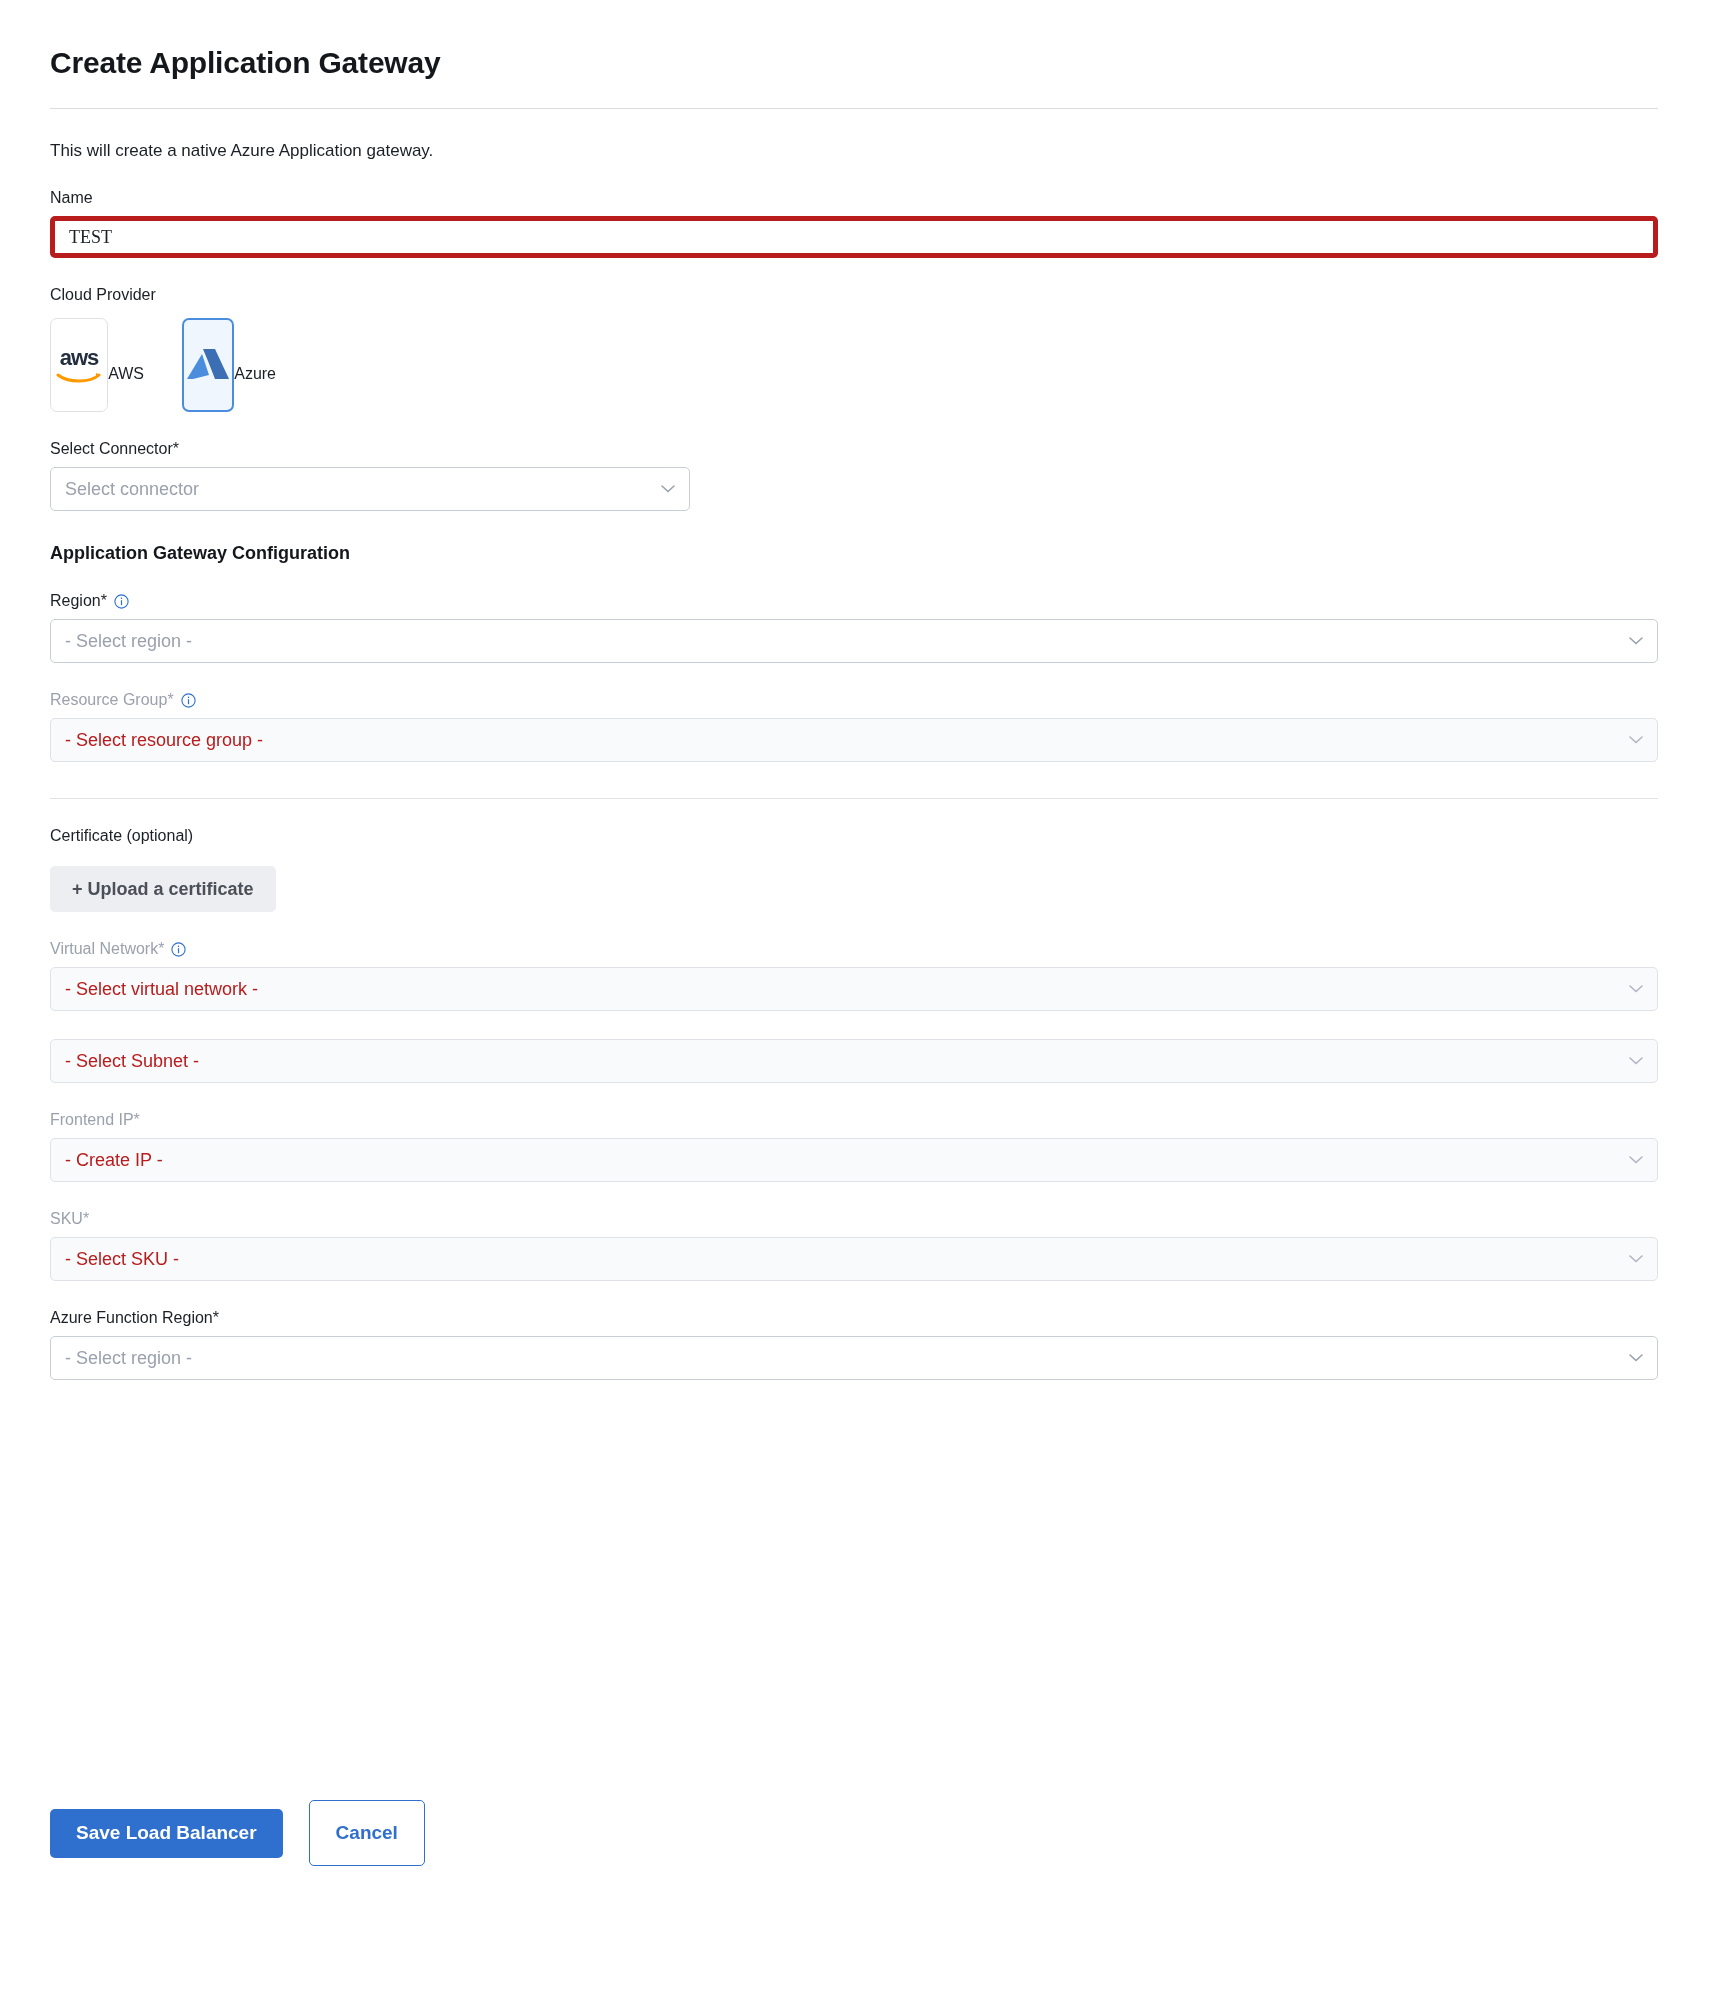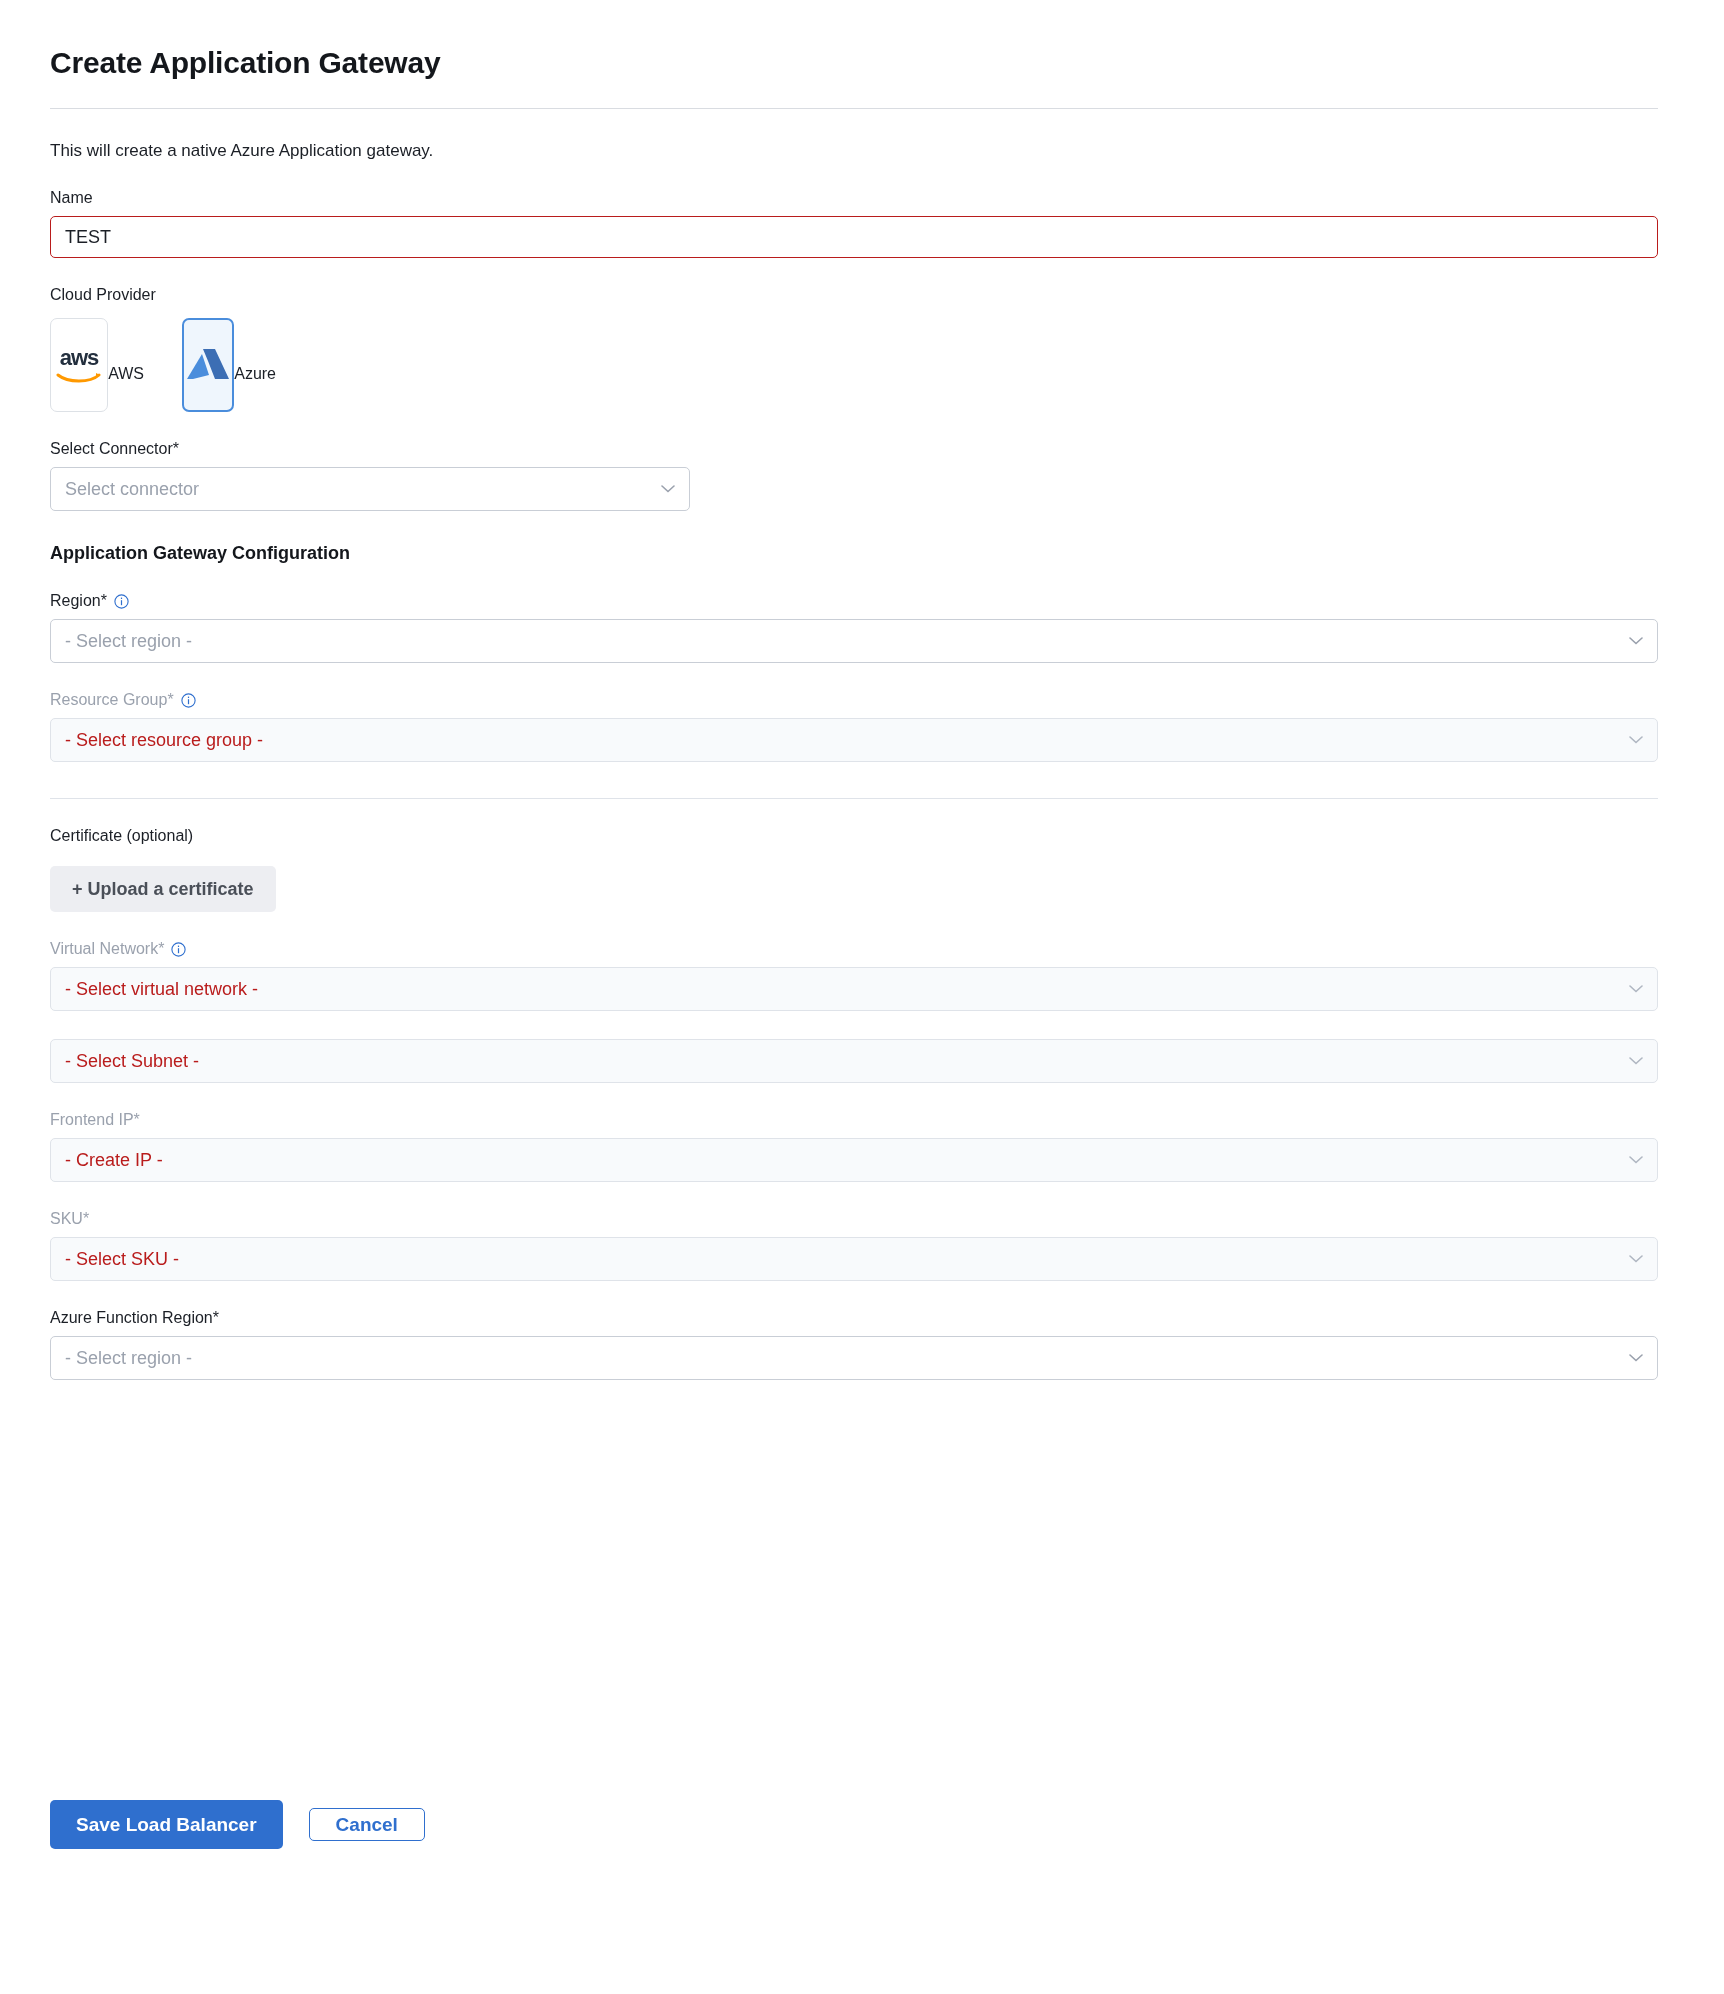--- a/index.html
+++ b/index.html
@@ -46,26 +46,26 @@
     align-items: center;
     gap: 7px;
   }
   .field-label.muted {
     color: #9aa1ad;
   }
   .block { margin-top: 28px; }
   .text-input {
     width: 1608px;
     height: 42px;
-    border: 1px solid #b91c1c;
+    border: 5px solid #b91c1c;
     border-radius: 5px;
     font-size: 18px;
     padding: 14px 14px;
     color: #1b1f26;
-    font-family: Liberation Sans, sans-serif;
+    font-family: Liberation Serif, serif;
     background: #fff;
     outline: none;
   }
   .provider-row {
     display: flex;
     gap: 38px;
     margin-top: 14px;
   }
   .provider {
     width: 94px;
@@ -188,21 +188,21 @@
     font-size: 19px;
     font-weight: bold;
     font-family: "Liberation Sans", sans-serif;
     cursor: pointer;
   }
   .btn-secondary {
     background: #fff;
     color: #2f6fce;
     border: 1.5px solid #2f6fce;
     border-radius: 5px;
-    height: 33px;
+    height: 66px;
     padding: 0 26px;
     font-size: 19px;
     font-weight: bold;
     font-family: "Liberation Sans", sans-serif;
     cursor: pointer;
   }
   .spacer-bottom { height: 120px; }
 </style>
 </head>
 <body>

